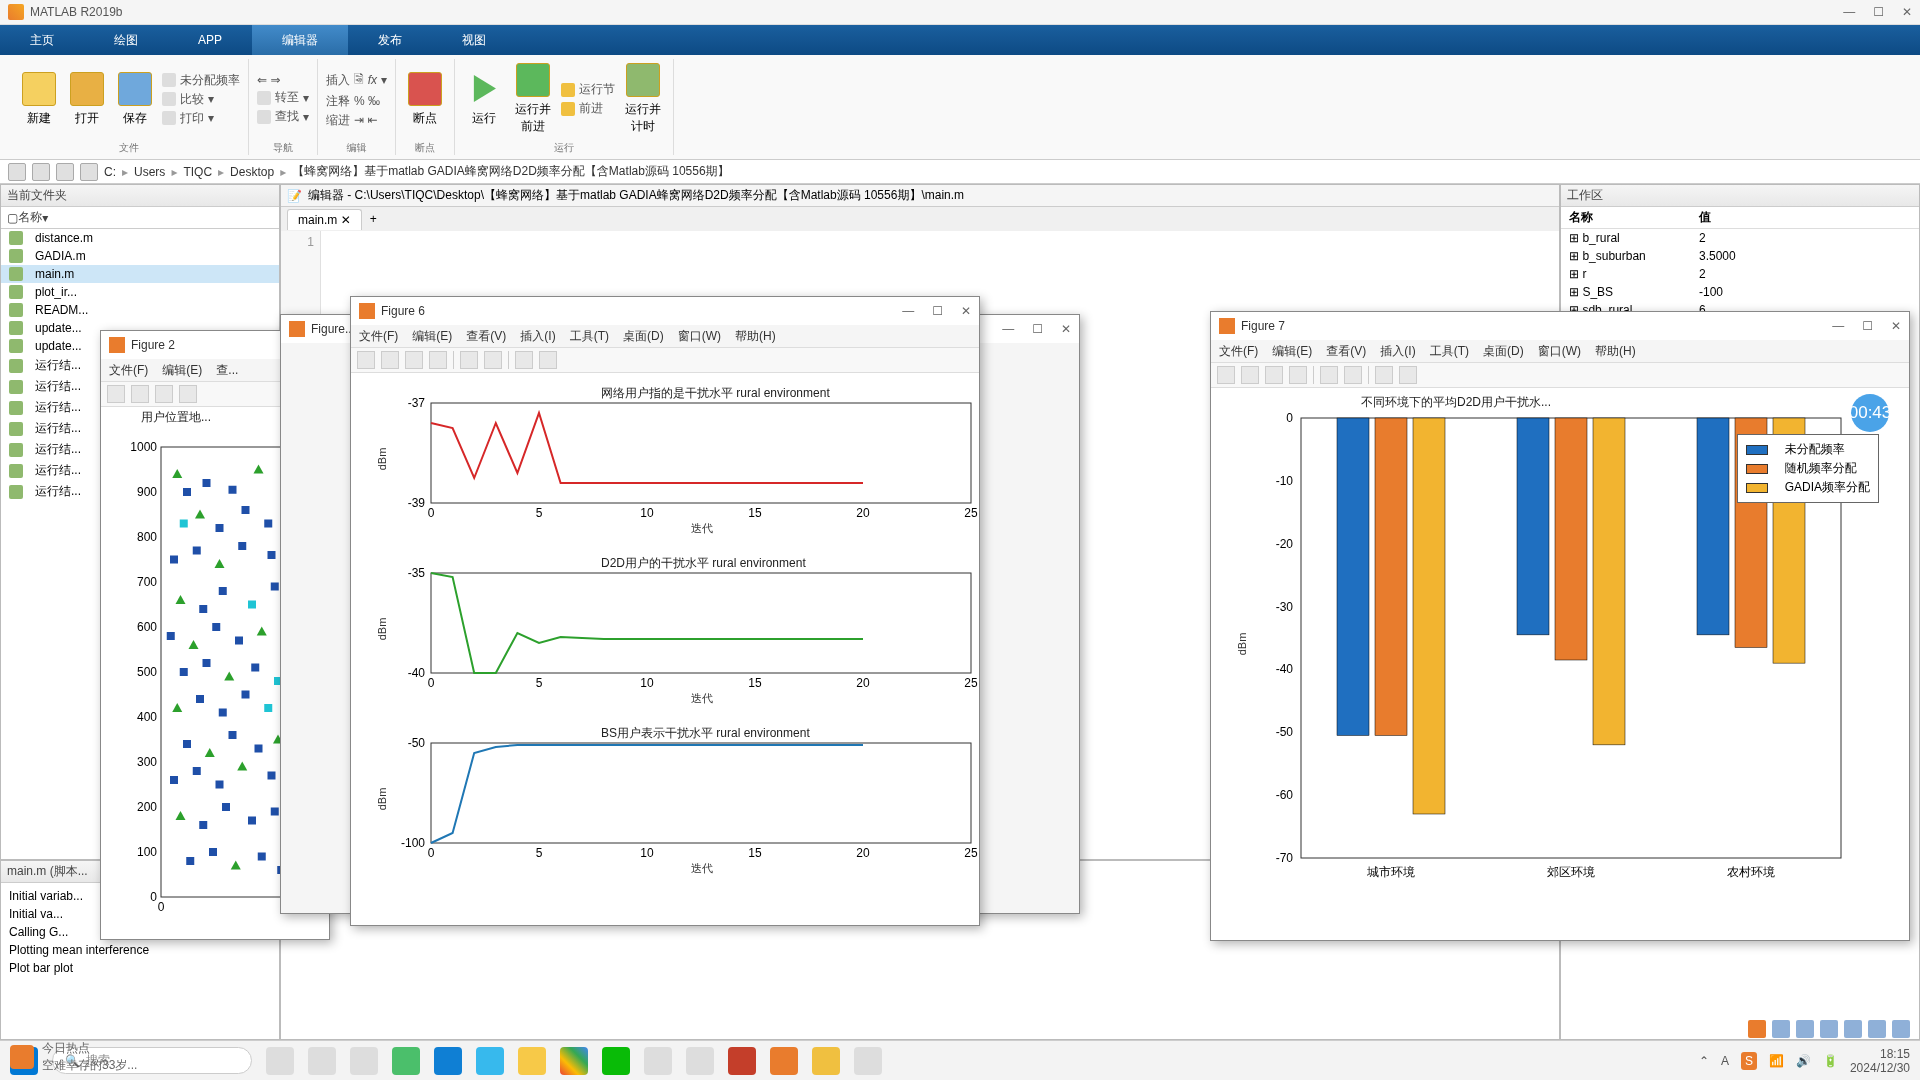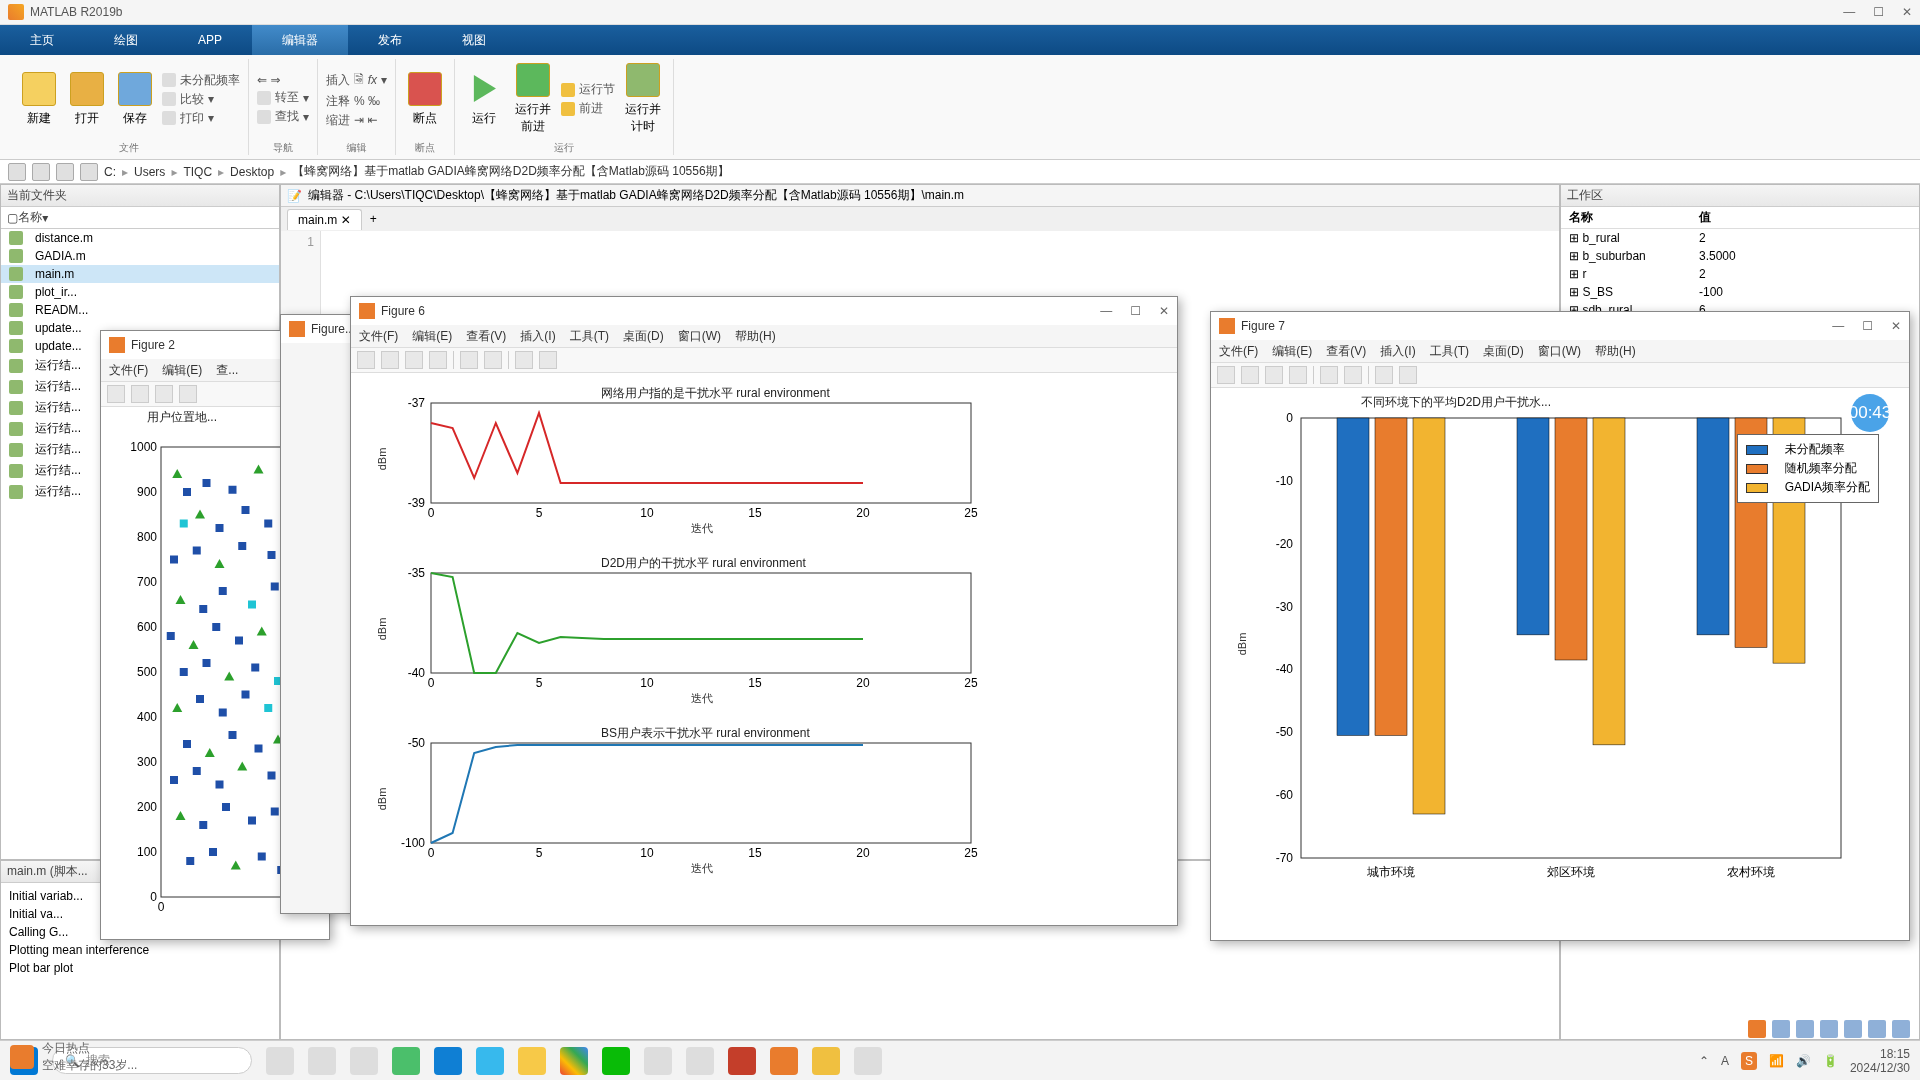--- a/index.html
+++ b/index.html
@@ -339,21 +339,21 @@
       <span>编辑(E)</span>
       <span>查...</span>
     </div>
   <div class="fig-tools">
       <span class="tb"></span>
       <span class="tb"></span>
       <span class="tb"></span>
       <span class="tb"></span>
     </div>
   <div class="fig-body">
-    <div class="chart-title" style="left:46px;top:2px">用户位置地...</div>
+    <div class="chart-title" style="left:40px;top:2px">用户位置地...</div>
     <svg id="scatter-svg" width="200" height="500" style="position:absolute;left:20px;top:20px">
         <rect x="40" y="20" width="130" height="450" fill="none" stroke="#333"></rect>
         <text x="36" y="474" text-anchor="end" font-size="10">0</text>
         <text x="36" y="429" text-anchor="end" font-size="10">100</text>
         <text x="36" y="384" text-anchor="end" font-size="10">200</text>
         <text x="36" y="339" text-anchor="end" font-size="10">300</text>
         <text x="36" y="294" text-anchor="end" font-size="10">400</text>
         <text x="36" y="249" text-anchor="end" font-size="10">500</text>
         <text x="36" y="204" text-anchor="end" font-size="10">600</text>
         <text x="36" y="159" text-anchor="end" font-size="10">700</text>
@@ -426,21 +426,21 @@
       <div class="fic2"></div>
       <div class="ft">Figure...</div>
       <div class="fw">
         <span>—</span>
         <span>☐</span>
         <span>✕</span>
       </div>
     </div>
 </div>
 
-<div class="fig-win" style="left:350px;top:296px;width:828px;height:630px;z-index:3">
+<div class="fig-win" style="left:350px;top:296px;width:630px;height:630px;z-index:3">
   <div class="fig-title">
     <div class="fic2"></div>
     <div class="ft">Figure 6</div>
     <div class="fw">
         <span>—</span>
         <span>☐</span>
         <span>✕</span>
       </div>
   </div>
   <div class="fig-menu" id="fig6-menu">

